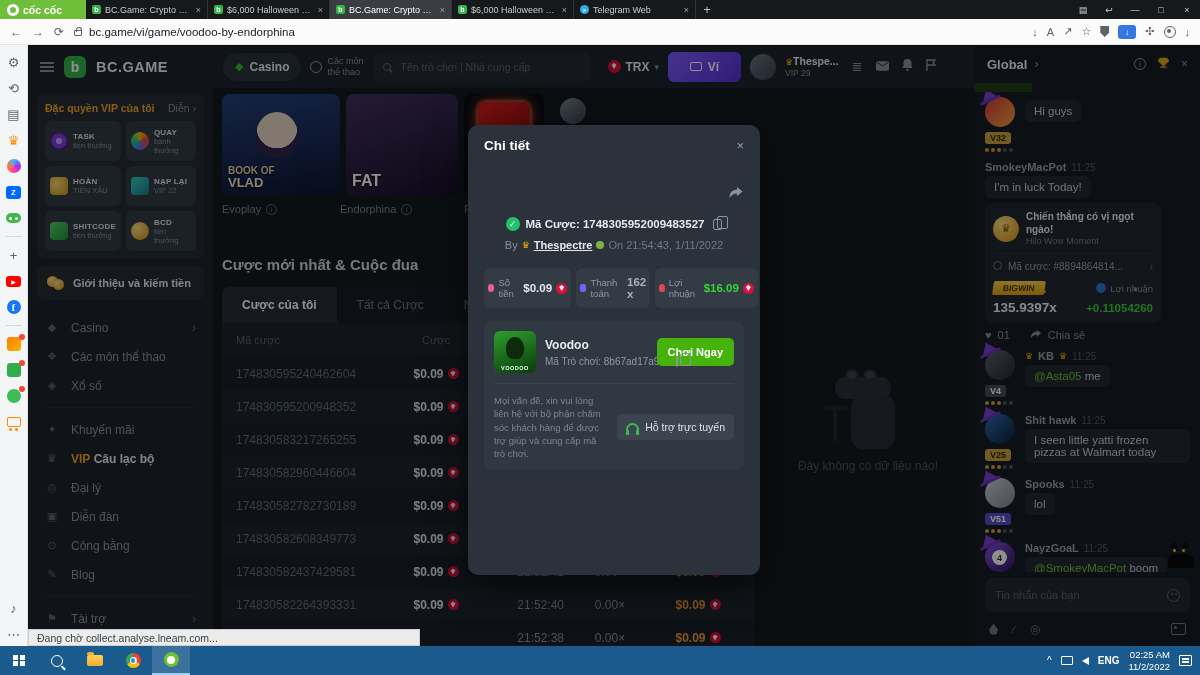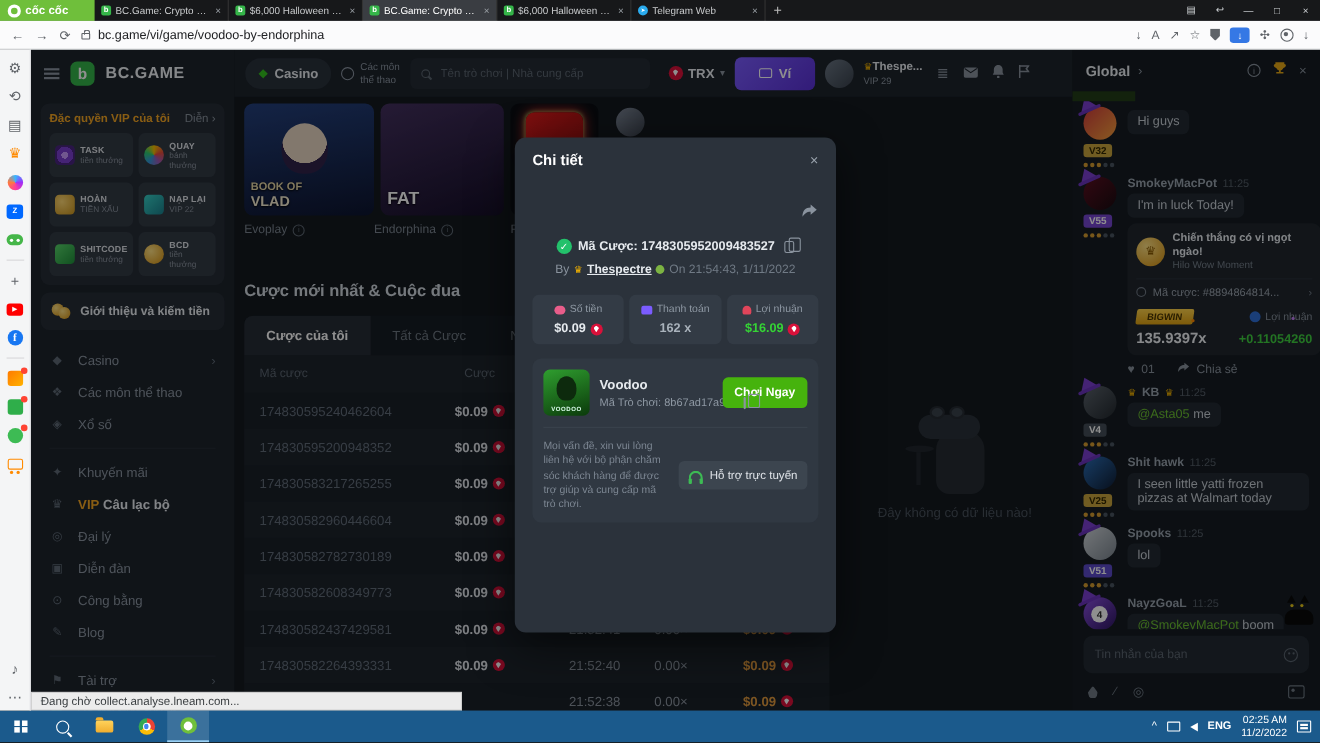--- a/index.html
+++ b/index.html
@@ -258,21 +258,21 @@
   .idrow{display:flex;align-items:center;justify-content:center;gap:6px;margin-top:14px}
   .vcheck{width:14px;height:14px;border-radius:50%;background:#23c16b;color:#fff;font-size:9px;display:flex;align-items:center;justify-content:center;flex:none}
   .idtx{font-size:11.5px;font-weight:bold;color:#e6eaee}
   .copyic{width:9px;height:11px;border:1px solid #8a939e;border-radius:2px;position:relative;margin-left:3px}
   .copyic::after{content:"";position:absolute;left:2.5px;top:-4px;width:9px;height:11px;border:1px solid #8a939e;border-radius:2px}
   .byrow{display:flex;align-items:center;justify-content:center;gap:4px;margin-top:8px;font-size:11px;color:#8a939e}
   .byuser{color:#e6eaee;font-weight:bold;text-decoration:underline}
   .frog{width:8px;height:8px;border-radius:50%;background:#7cb342}
   .ontx{color:#707a85}
   .stats{display:flex;gap:5px;margin-top:17px}
-  .stat{flex:1;background:#333b45;border-radius:6px;padding:8px 4px;display:flex;flex-direction:column;align-items:center;gap:6px}
+  .stat{flex:1;background:#333b45;border-radius:6px;padding:8px 4px;display:flex;flex-direction:row;align-items:center;gap:6px}
   .slab{display:flex;align-items:center;gap:4px;font-size:9.5px;color:#8e98a3}
   .sv{font-size:11.5px;font-weight:bold;color:#e6eaee;display:flex;align-items:center;gap:4px}
   .sv.grey{color:#aab3bc}
   .sv.green{color:#35d435}
   .pig{width:10px;height:8px;border-radius:4px;background:#e85d8a}
   .walleti{width:10px;height:8px;border-radius:2px;background:#7b5cff}
   .personi{width:8px;height:8px;border-radius:50% 50% 2px 2px;background:#e0455a}
   .gamebox{margin-top:13px;background:#303842;border-radius:8px;padding:10px}
   .grow{display:flex;align-items:center;gap:9px}
   .vthumb{width:42px;height:42px;border-radius:6px;background:linear-gradient(160deg,#2f9e2f,#0b3a0b);position:relative;overflow:hidden;flex:none}
@@ -768,29 +768,20 @@
                 <i></i>
                 <i></i>
                 <i></i>
                 <i></i>
                 <i></i>
               </span></div>
           <div class="mbody"><div class="bubble"><span>Hi guys</span></div></div>
         </div>
 
         <div class="msg">
-          <div class="avcol"><div class="avatar av2">
-                <span class="hat"></span>
-              </div><span class="badge bpurp">V55</span><span class="medals">
-                <i></i>
-                <i></i>
-                <i></i>
-                <i></i>
-                <i></i>
-              </span></div>
           <div class="mbody">
             <div class="nrow">
                 <span class="uname">SmokeyMacPot</span>
                 <span class="mtime">11:25</span>
               </div>
             <div class="bubble"><span>I'm in luck Today!</span></div>
             <div class="wincard">
               <div class="wc-top">
                 <span class="wcoin">♛</span>
                 <span>

